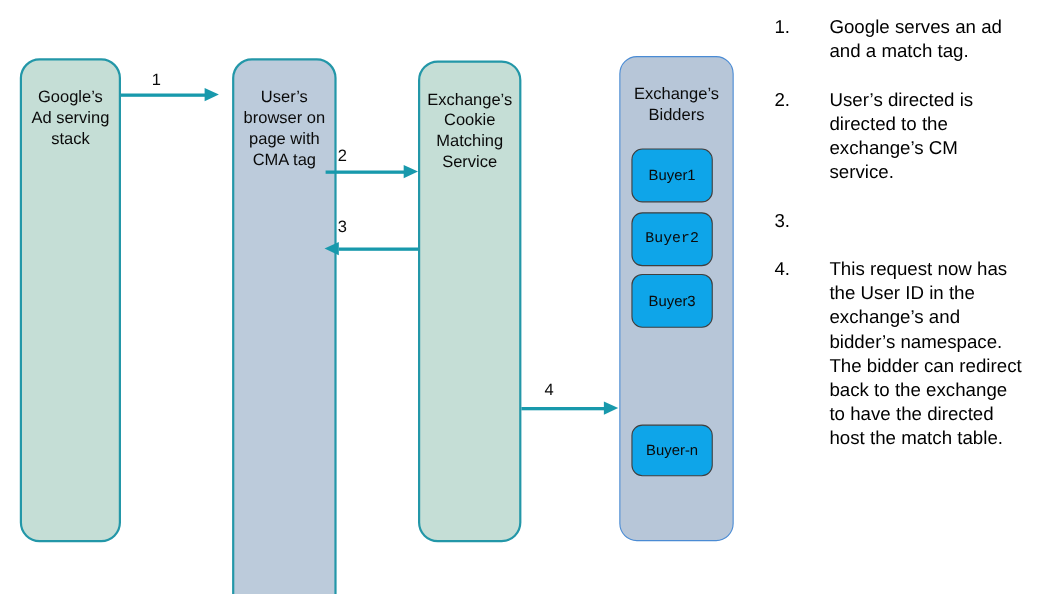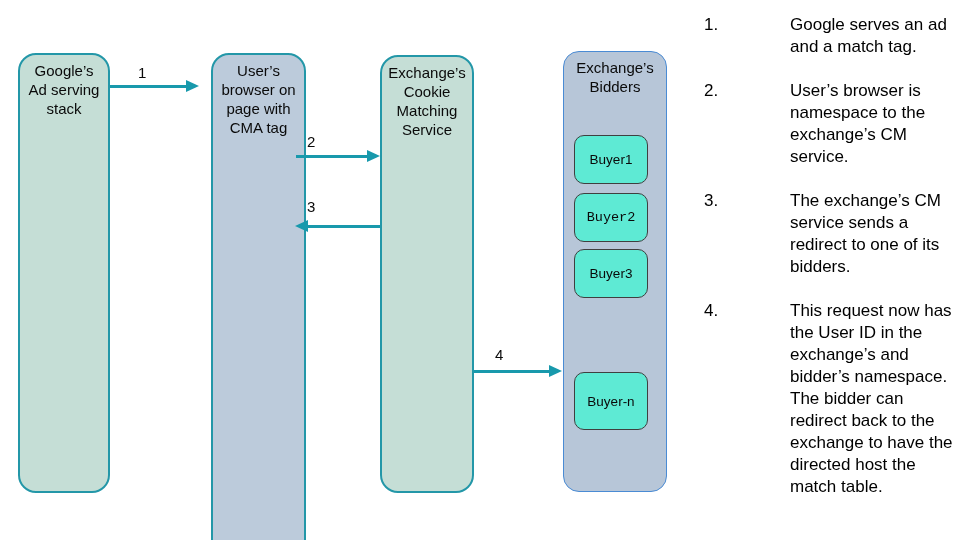--- a/index.html
+++ b/index.html
@@ -18,21 +18,21 @@
 
   
   .node {
     position: absolute;
     box-sizing: border-box;
     border-radius: 18px;
     text-align: center;
   }
   .node-label {
     display: block;
-    padding-top: 6px;
+    padding-top: 24px;
     font-size: 15px;
     line-height: 19px;
     white-space: pre-line;
     color: #0a0a0a;
   }
   .fill-green { background: #c5ded6; border: 2px solid #2397a8; }
   .fill-blue  { background: #bccbdb; border: 2px solid #2397a8; }
 
   #node-google  { left: 18px;  top: 53px; width: 92px;  height: 440px; }
   #node-browser { left: 211px; top: 53px; width: 95px;  height: 520px; }
@@ -44,33 +44,33 @@
     border-radius: 16px;
   }
 
   
   .buyer {
     position: absolute;
     left: 10px;
     width: 74px;
     height: 49px;
     box-sizing: border-box;
-    background: #5eead4;
+    background: #0ea5e9;
     border: 1.5px solid #3f3f3f;
     border-radius: 10px;
     display: flex;
     align-items: center;
     justify-content: center;
     font-size: 13.5px;
     color: #0a0a0a;
   }
   #buyer-1 { top: 83px; }
   #buyer-2 { top: 141px; font-family: Liberation Mono, monospace; }
   #buyer-3 { top: 197px; text-align: right; }
-  #buyer-n { top: 320px; height: 58px; }
+  #buyer-n { top: 334px; height: 47px; }
 
   
   .arrow-line {
     position: absolute;
     height: 3px;
     background: #1899ac;
   }
   .arrow-head {
     position: absolute;
     width: 0;
@@ -112,21 +112,20 @@
     margin-bottom: 22px;
     font-size: 17px;
     line-height: 22px;
   }
   .step-num {
     width: 50px;
     flex-shrink: 0;
   }
   .step-text {
     width: 180px;
-    margin-left: 36px;
   }
 </style>
 </head>
 <body>
 
 <div class="node fill-green" id="node-google">
   <span class="node-label">Google’s
 Ad serving
 stack</span>
 </div>
@@ -178,23 +177,22 @@
 <div class="arrow-head head-right" id="arrow4-head"></div>
 <span class="arrow-num" id="num4">4</span>
 
 <div id="steps">
   <div class="step">
     <span class="step-num">1.</span>
     <span class="step-text">Google serves an ad and a match tag.</span>
   </div>
   <div class="step">
     <span class="step-num">2.</span>
-    <span class="step-text">User’s browser is namespace to the exchange’s CM service.</span>
+    <span class="step-text">User’s directed is directed to the exchange’s CM service.</span>
   </div>
   <div class="step">
     <span class="step-num">3.</span>
-    <span class="step-text">The exchange’s CM service sends a redirect to one of its bidders.</span>
   </div>
   <div class="step">
     <span class="step-num">4.</span>
     <span class="step-text">This request now has the User ID in the exchange’s and bidder’s namespace. The bidder can redirect back to the exchange to have the directed host the match table.</span>
   </div>
 </div>
 
 </body></html>

